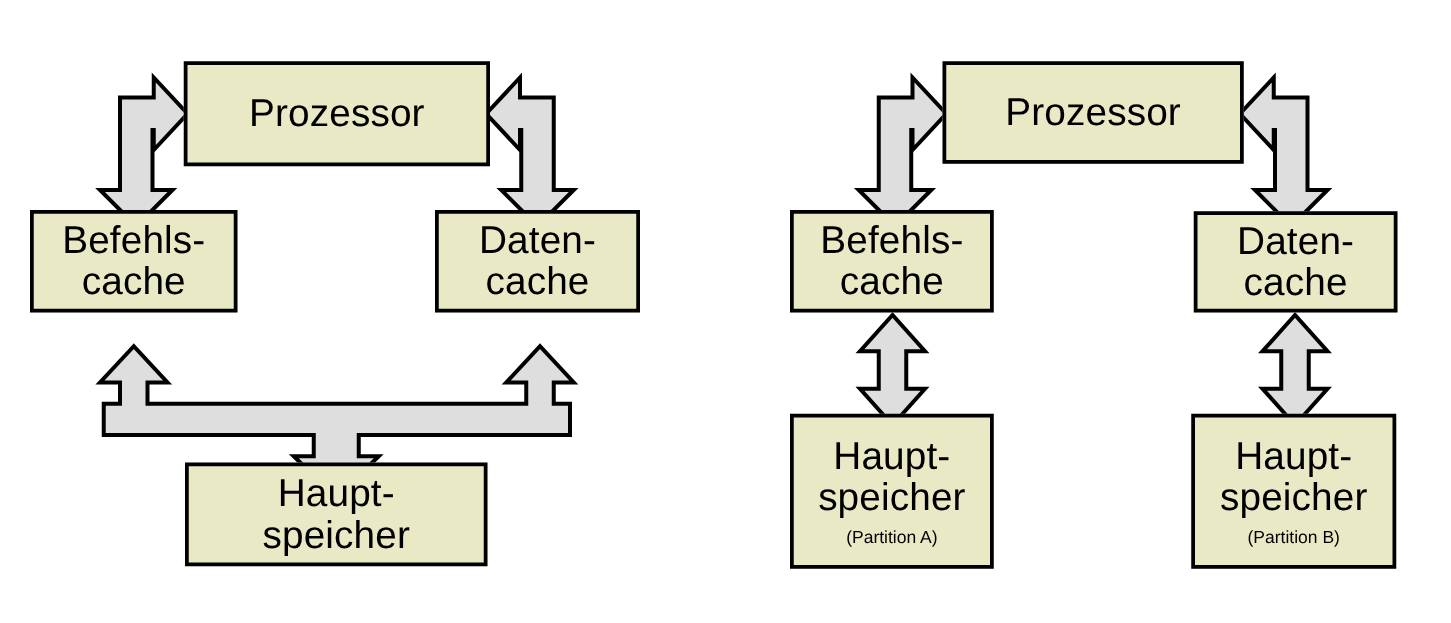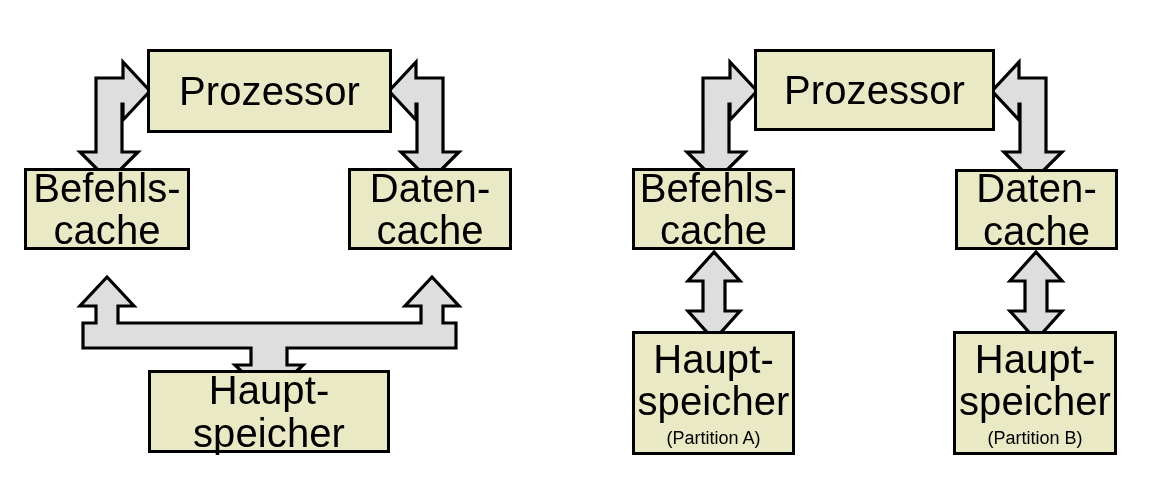--- a/index.html
+++ b/index.html
@@ -28,27 +28,27 @@
     flex-direction: column;
     align-items: center;
     justify-content: center;
     color: #000000;
     line-height: 1.06;
     text-align: center;
     z-index: 3;
   }
   .node .line {
     display: block;
-    font-size: 40px;
+    font-size: 31px;
     letter-spacing: 0.1px;
     white-space: nowrap;
   }
   .node .sub {
     display: block;
-    font-size: 18px;
+    font-size: 14px;
     margin-top: 7px;
     white-space: nowrap;
   }
   svg.arrows {
     position: absolute;
     left: 0;
     top: 0;
     width: 1161px;
     height: 498px;
     z-index: 1;

